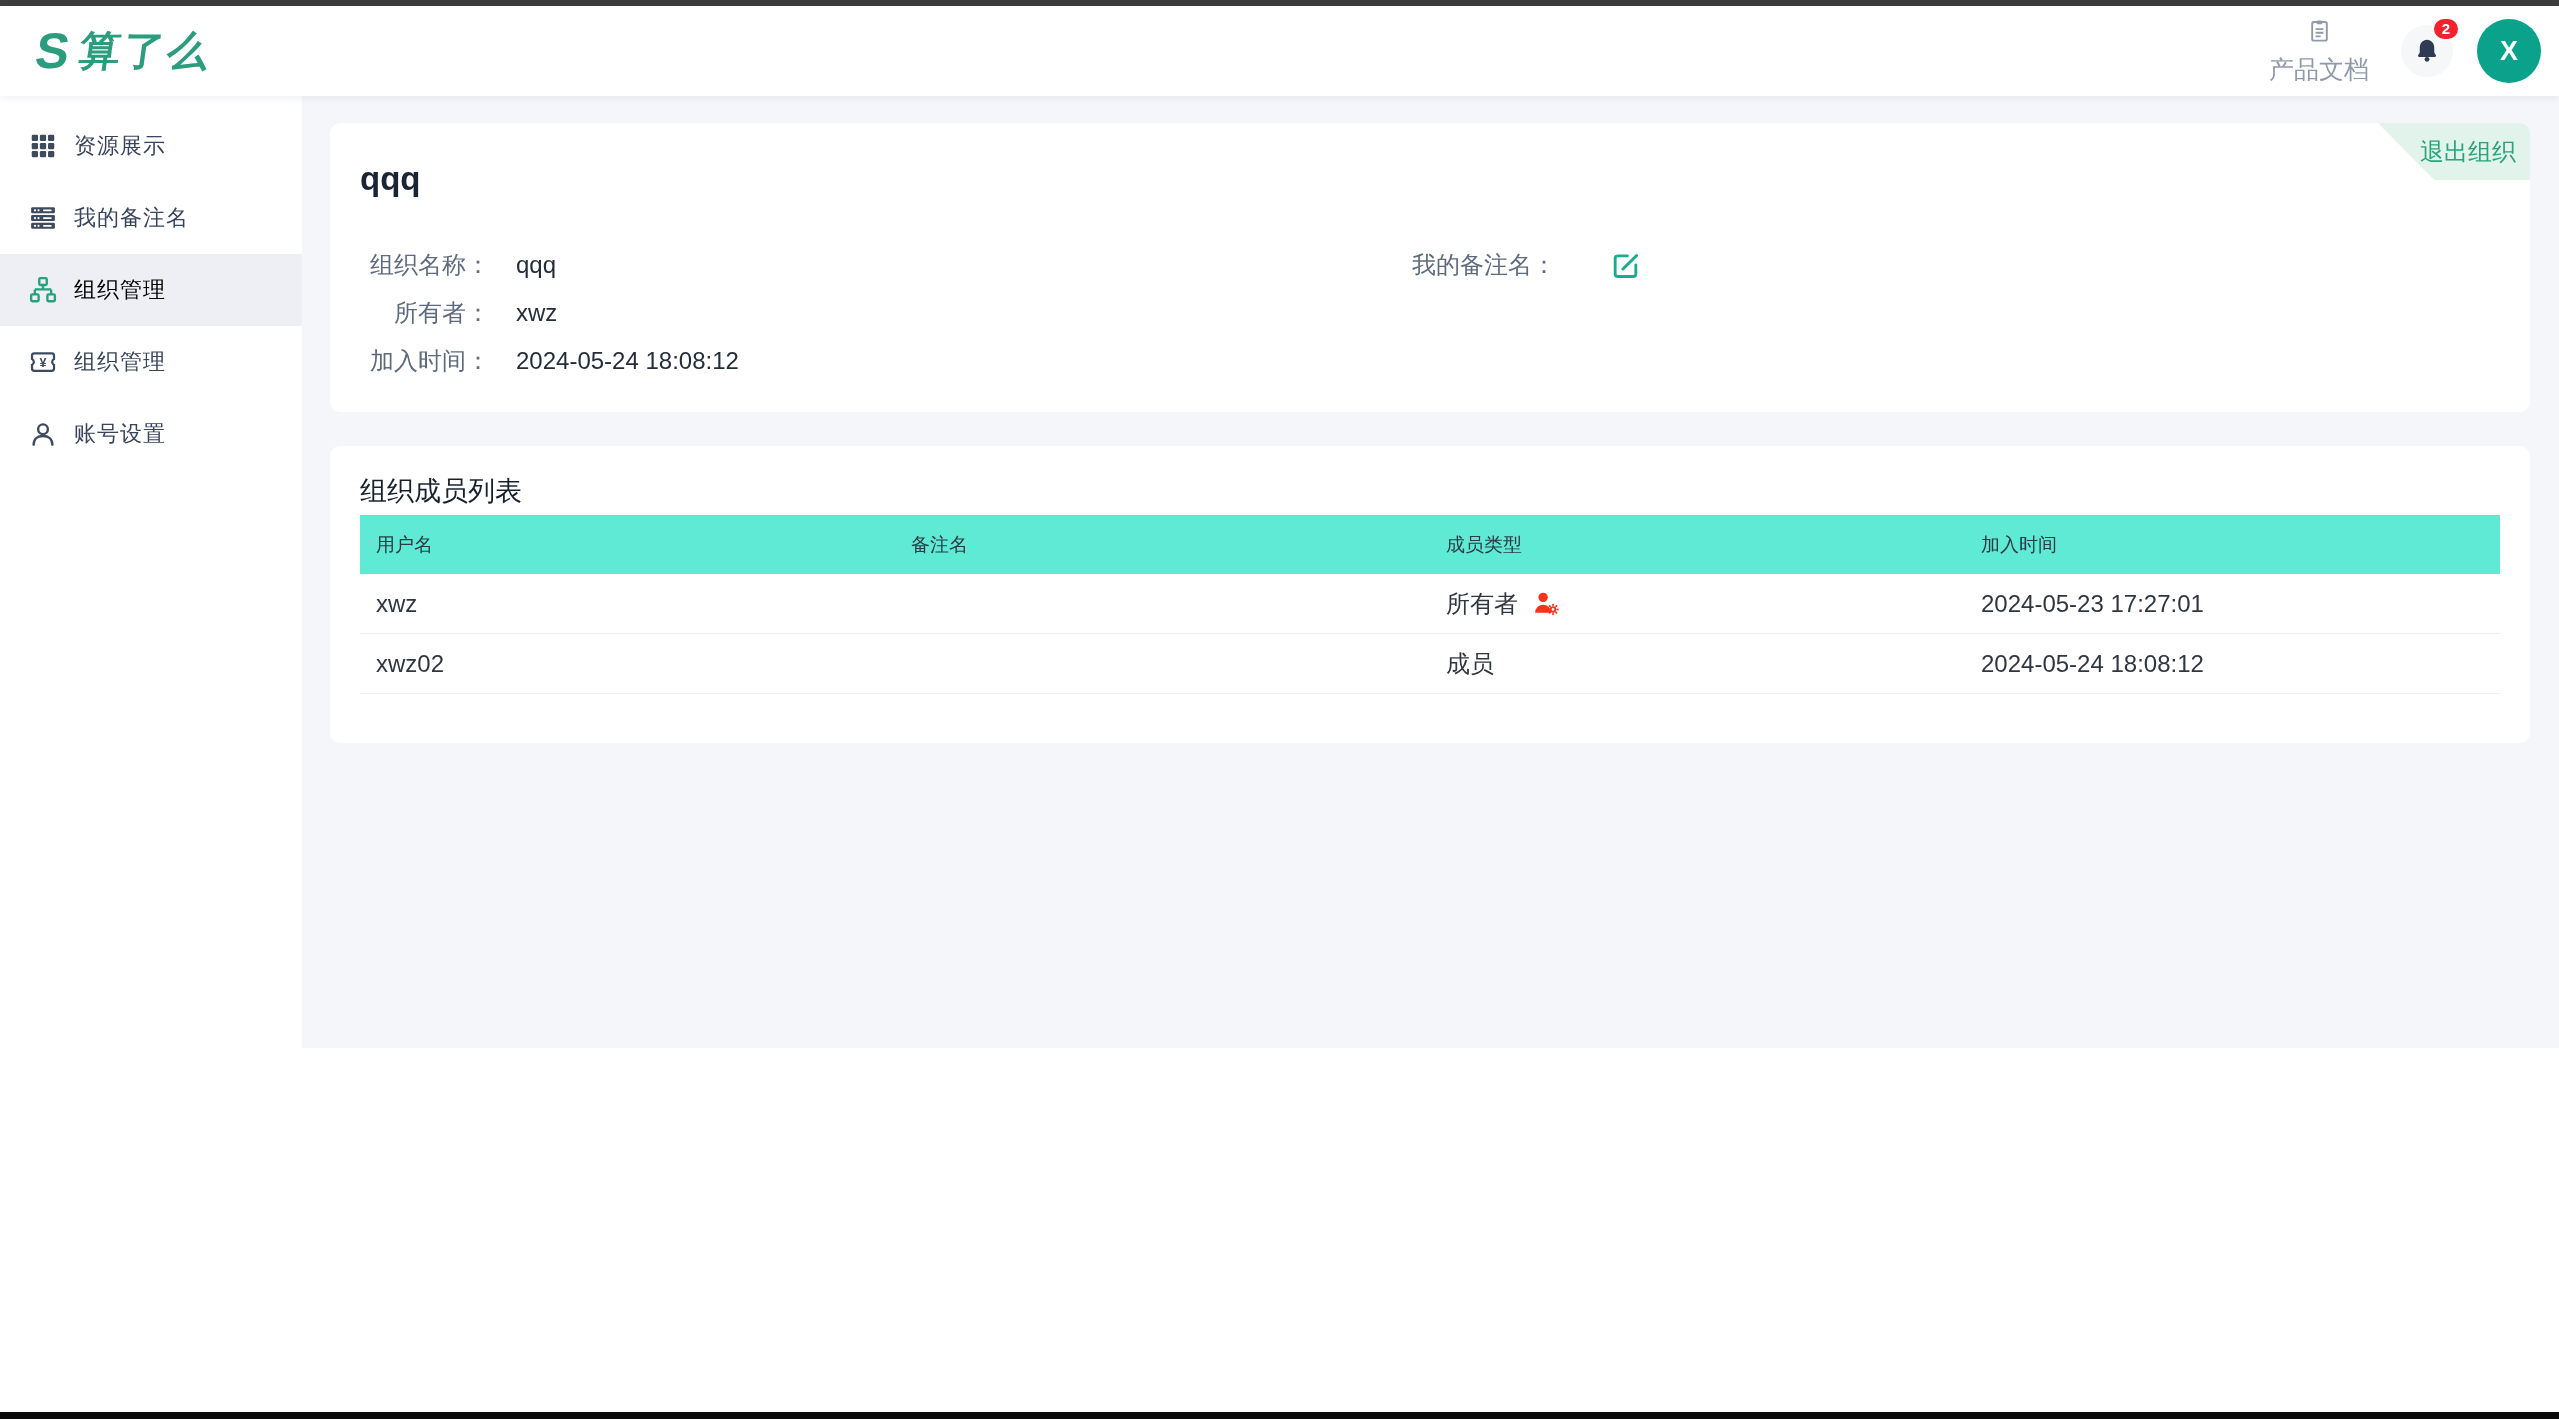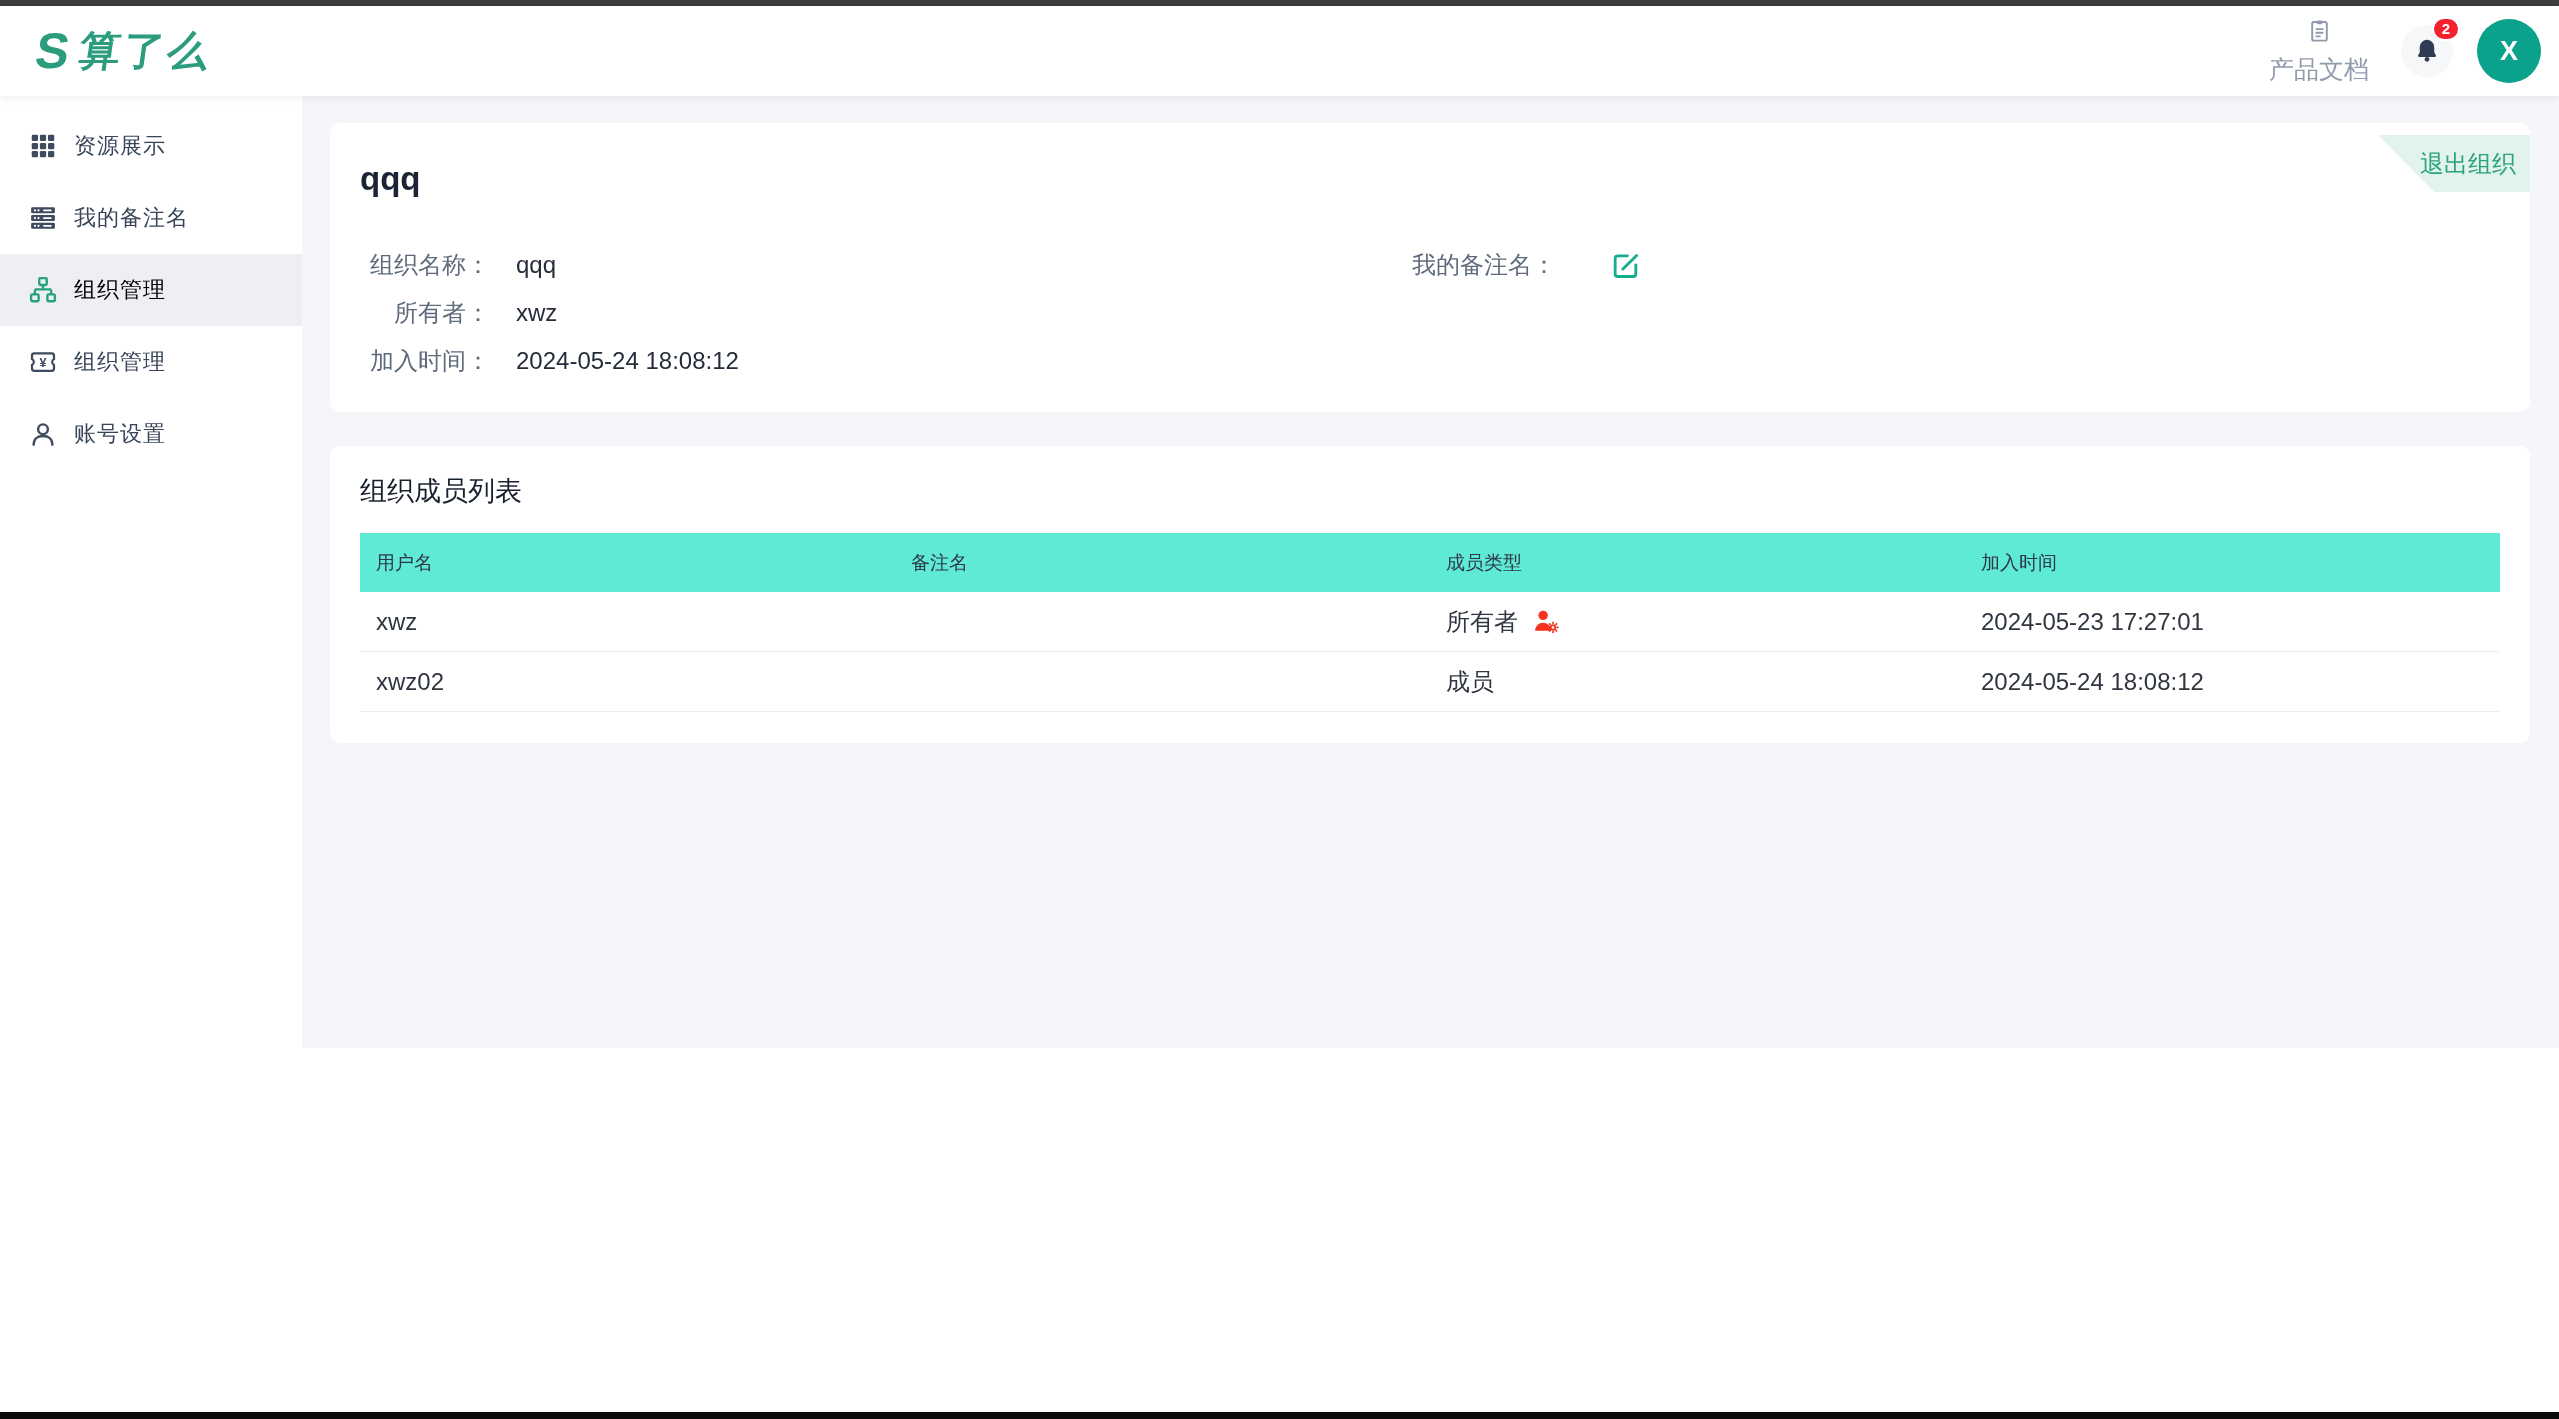--- a/index.html
+++ b/index.html
@@ -33,31 +33,31 @@
   .side-item.active{background:#edeff4;color:#000000;}
   .content{flex:1;background:#f5f6fa;padding:27px 29px 0 28px;overflow:hidden;}
 
   
   .card{background:#fff;border-radius:10px;box-sizing:border-box;}
   .org-card{height:289px;padding:36px 30px;position:relative;overflow:hidden;margin-bottom:34px;}
   .org-title{margin:0 0 42px 0;font-size:33px;line-height:40px;font-weight:600;color:#1b2434;}
   .ribbon{position:absolute;top:0;right:0;width:152px;height:57px;background:#e1f3ea;
           clip-path:polygon(0 0,100% 0,100% 100%,37% 100%);
           display:flex;align-items:center;justify-content:flex-end;padding-right:14px;box-sizing:border-box;
-          color:#2aa37e;font-size:24px;cursor:pointer;margin-top:12px;}
+          color:#2aa37e;font-size:24px;cursor:pointer;}
   .fields{display:flex;}
   .fields-left{width:980px;}
   .field-row{display:flex;align-items:center;height:48px;font-size:24px;}
   .f-label{width:130px;text-align:right;color:#5f6b7d;flex-shrink:0;}
   .f-value{margin-left:26px;color:#252d3a;}
   .fields-right .f-label{width:216px;}
   .edit-btn{margin-left:28px;display:flex;align-items:center;cursor:pointer;background:none;border:none;padding:0;}
 
   .members-card{height:297px;padding:28px 30px;}
-  .members-title{margin:0 0 25px 0;font-size:27px;line-height:34px;font-weight:500;color:#18202e;}
+  .members-title{margin:0 0 7px 0;font-size:27px;line-height:34px;font-weight:500;color:#18202e;}
   table.members{width:100%;border-collapse:collapse;table-layout:fixed;}
   table.members th{height:59px;background:#5eead4;font-weight:500;text-align:left;padding:0 0 0 16px;
                    font-size:19px;color:#2f3846;}
   table.members td{height:59px;border-bottom:1px solid #ebeef3;padding:0 0 0 16px;font-size:24px;color:#30363f;}
   .type-cell{display:flex;align-items:center;gap:14px;}
 
   svg{display:block;}
 </style>
 </head>
 <body>

